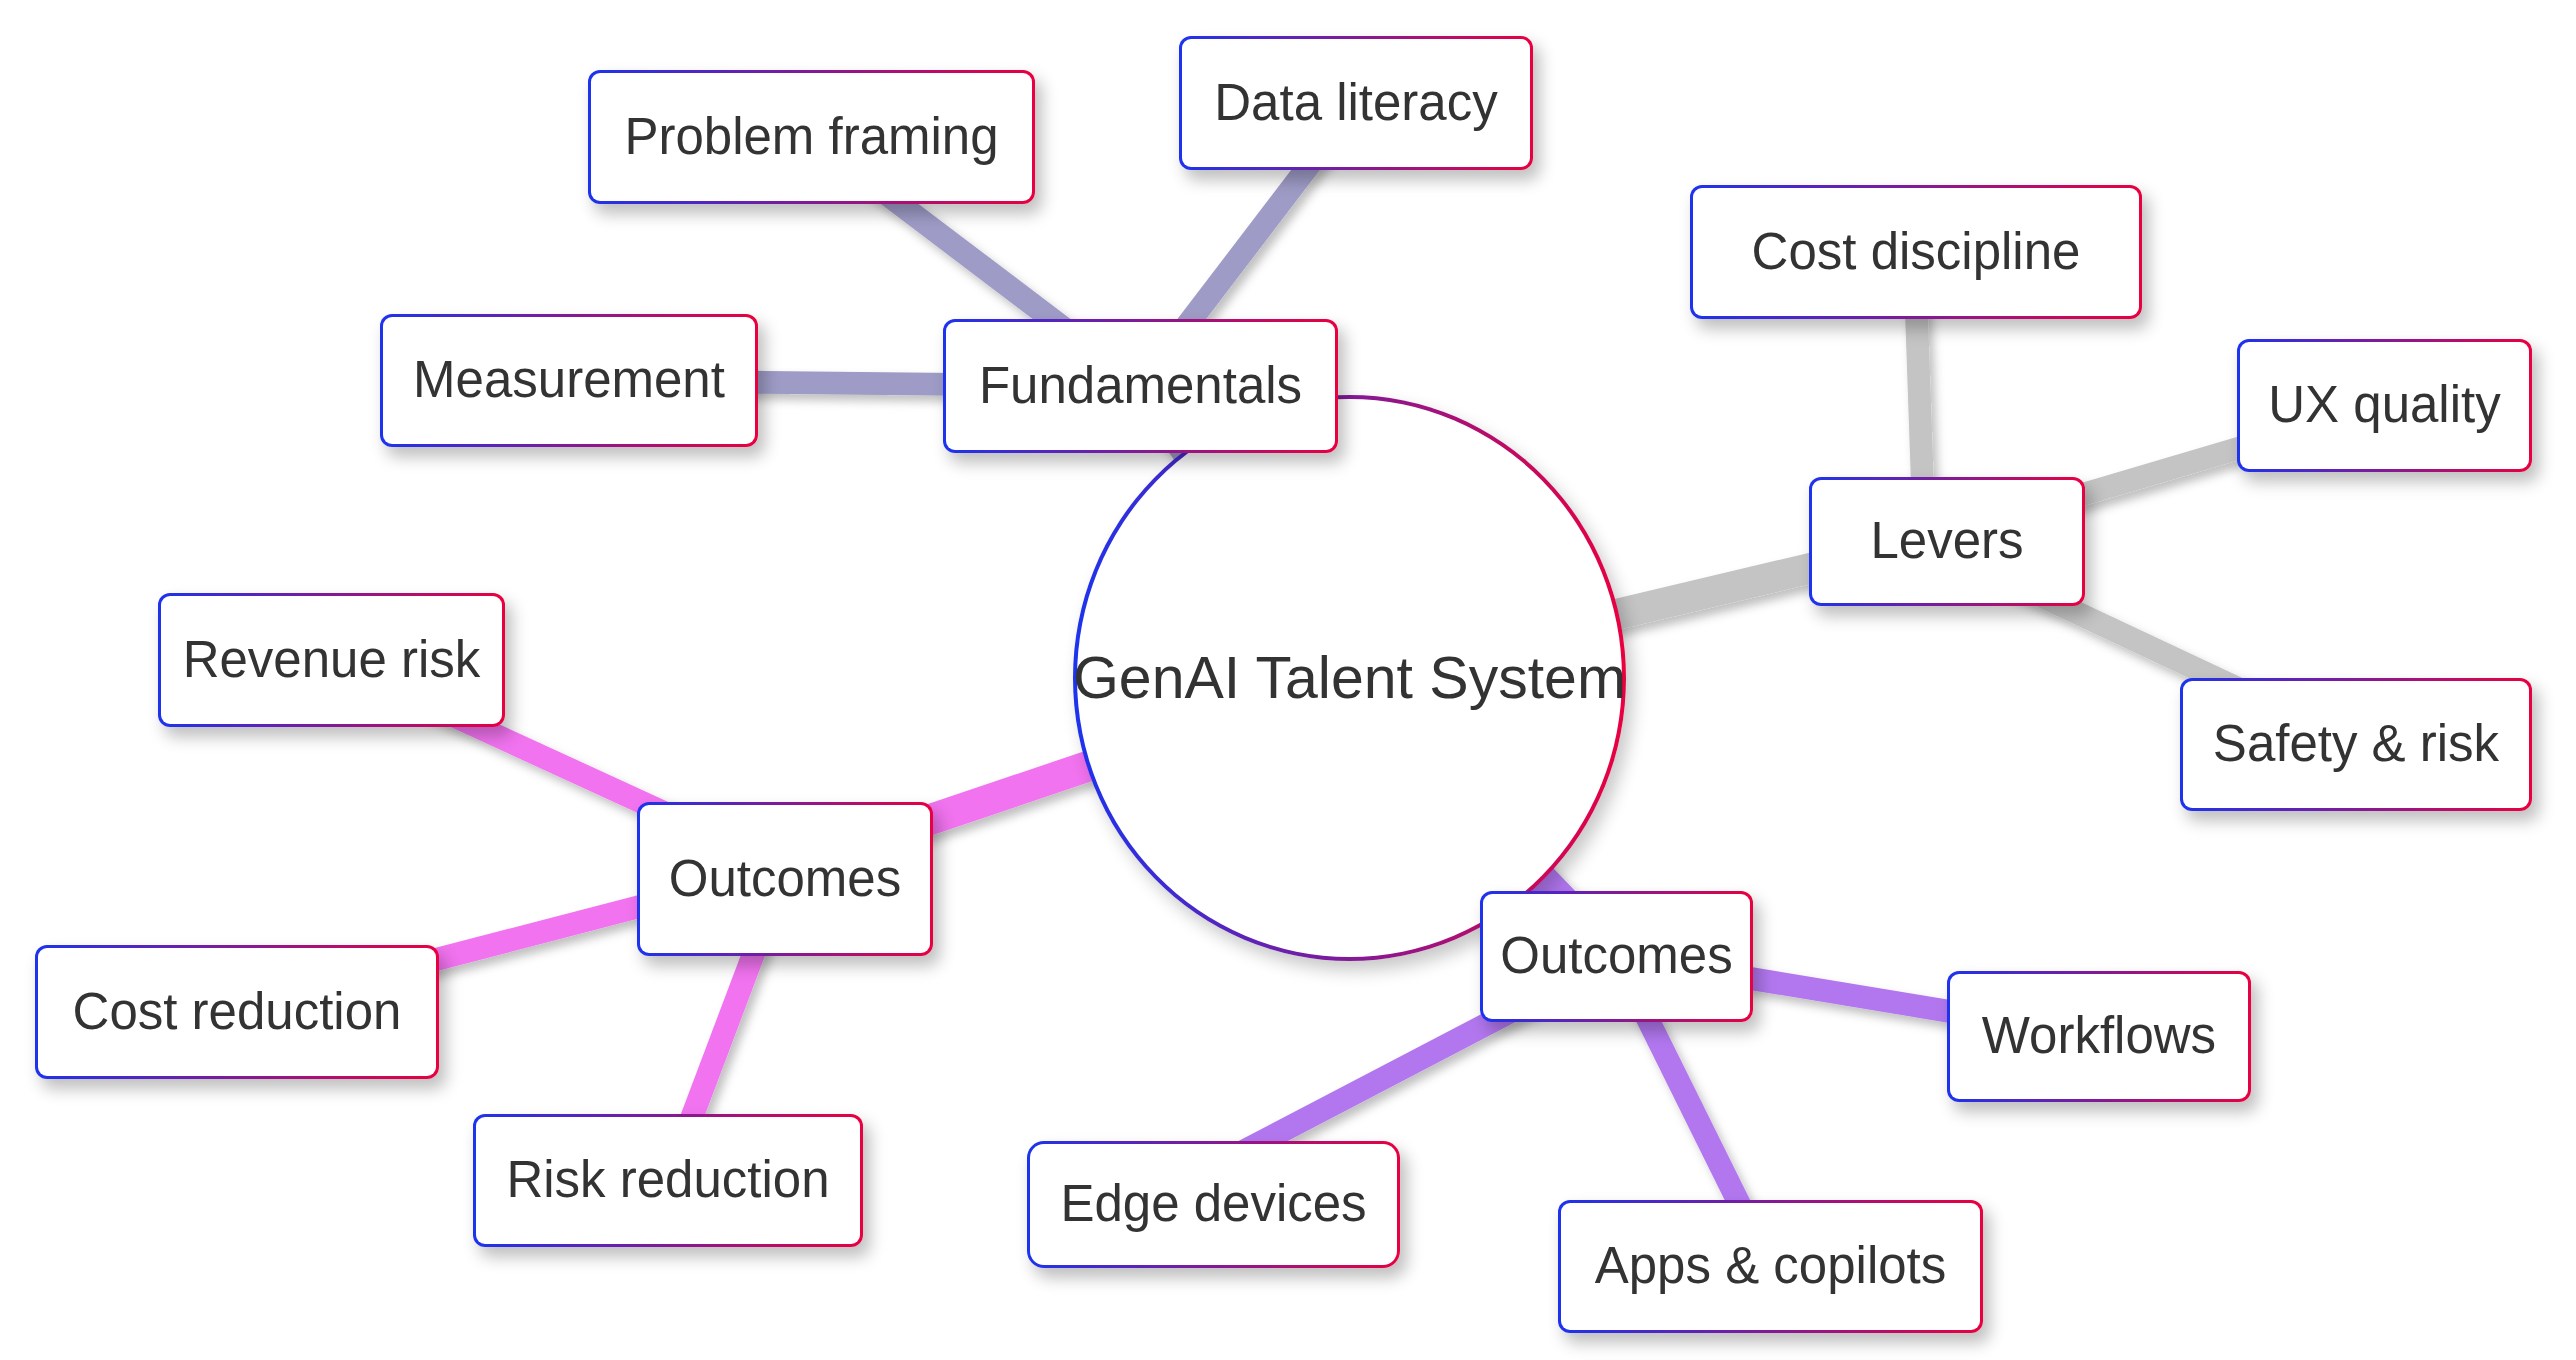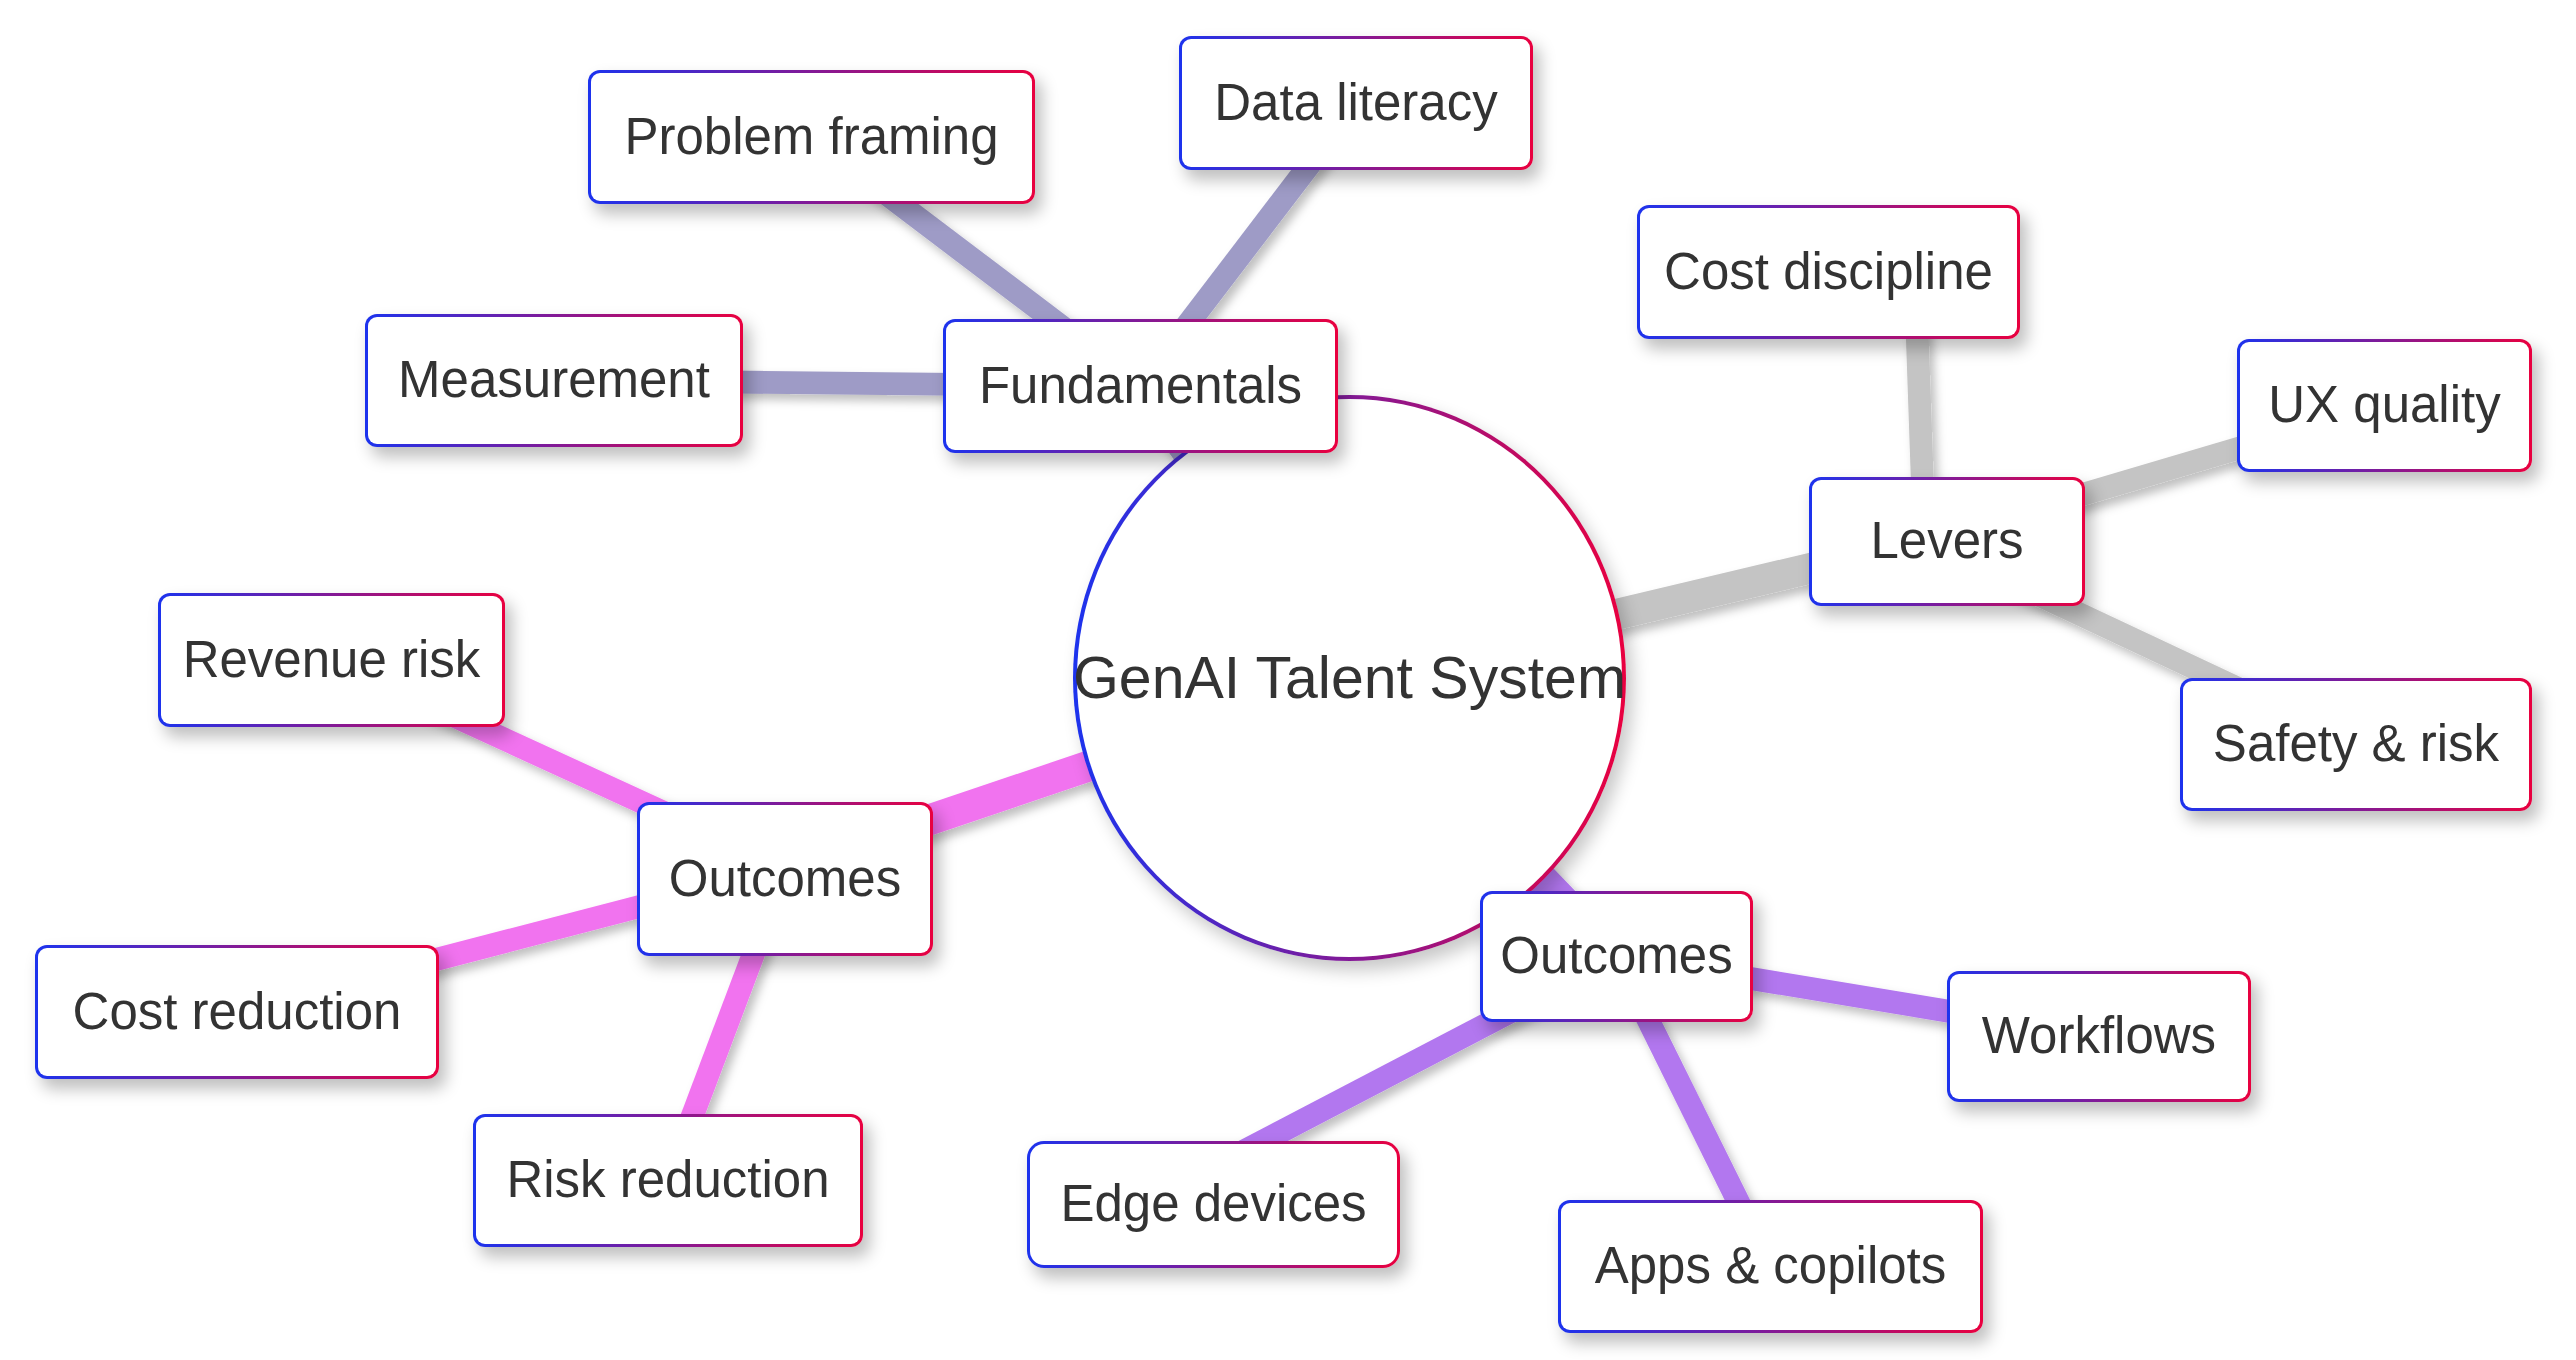--- a/index.html
+++ b/index.html
@@ -41,23 +41,23 @@
                linear-gradient(90deg,var(--blue),var(--red)) border-box;
     box-shadow:6.7px 9.4px 17.4px rgba(0,0,0,0.22);
     color:var(--text);
     font-size:59px;
     white-space:nowrap;
   }
 
   
   .n-problem   {left:588px;  top:70px;  width:447px; height:134px;}
   .n-data      {left:1179px; top:36px;   width:354px; height:134px;}
-  .n-meas      {left:365px;  top:314px;  width:378px; height:133px;}
+  .n-meas      {left:380px;  top:314px;  width:378px; height:133px;}
   .n-fund      {left:943px; top:319px;  width:395px; height:134px;}
-  .n-costd     {left:1637px; top:185px;  width:383px; height:134px;margin-top:20px;}
+  .n-costd     {left:1690px; top:185px;  width:452px; height:134px;}
   .n-ux        {left:2237px; top:339px;  width:295px; height:133px;}
   .n-levers    {left:1809px; top:477px;  width:276px; height:129px;}
   .n-safety    {left:2180px; top:678px; width:352px; height:133px;}
   .n-revenue   {left:158px;  top:593px;  width:347px; height:134px;}
   .n-outcomes  {left:637px;  top:802px; width:296px; height:154px;}
   .n-costr     {left:35px;   top:945px; width:404px; height:134px;}
   .n-riskr     {left:473px;  top:1114px; width:390px; height:133px;}
   .n-surfaces  {left:1480px; top:891px; width:273px; height:131px;}
   .n-workflows {left:1947px; top:971px; width:304px; height:131px;}
   .n-edgedev   {left:1027px; top:1141px; width:373px; height:127px;border-radius:17px;}

